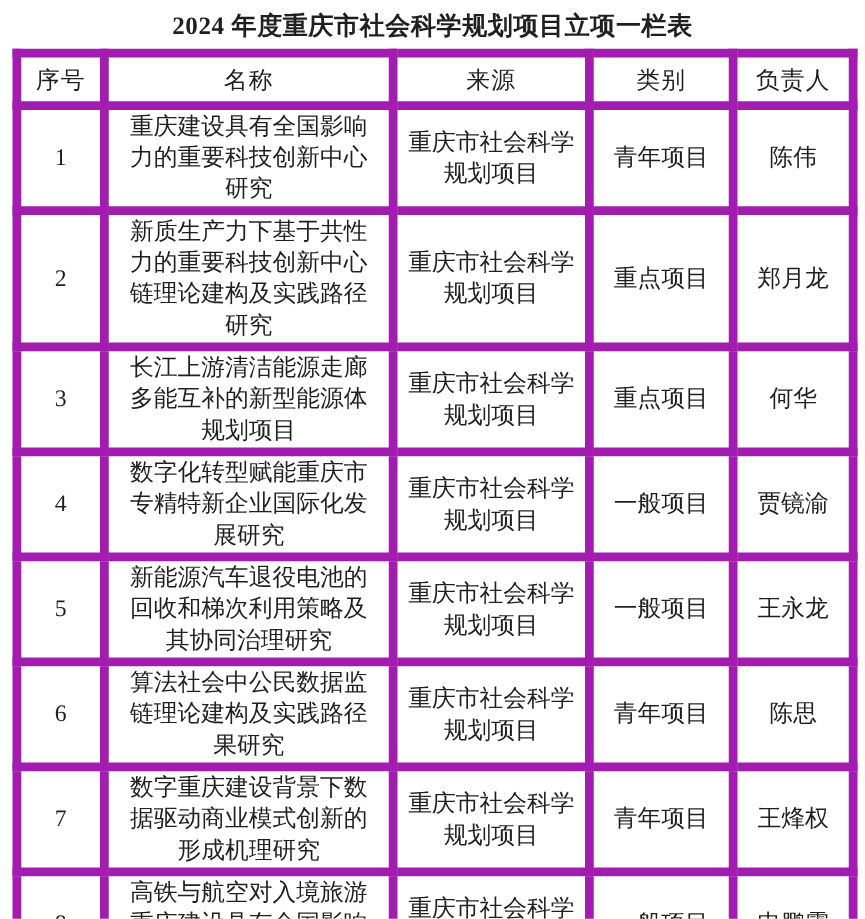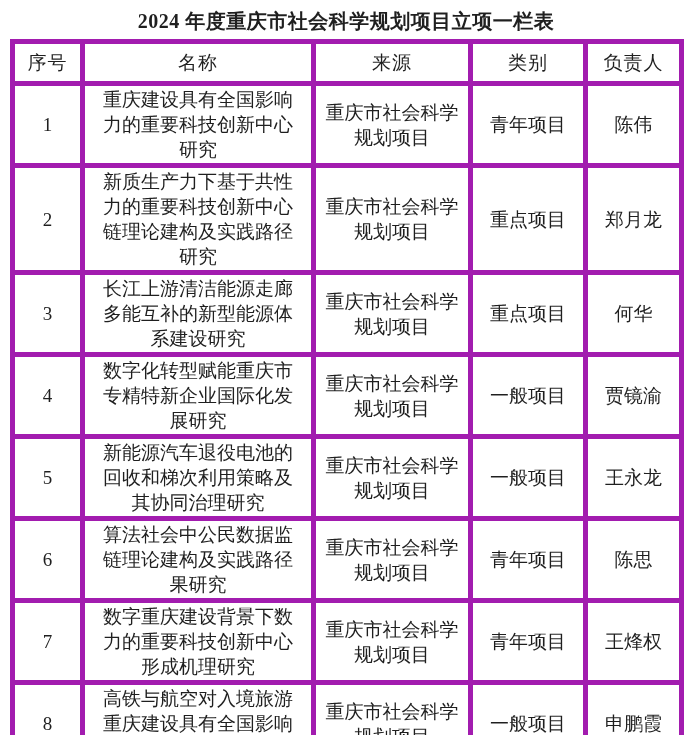--- a/index.html
+++ b/index.html
@@ -28,21 +28,21 @@
   }
   table.projects {
     border-collapse: collapse;
     table-layout: fixed;
     margin-left: 10px;
     width: 669px;
     border: 2px solid #4d4d4d;
   }
   table.projects th,
   table.projects td {
-    border: 5px solid #a21caf;
+    border: 7px solid #a21caf;
     text-align: center;
     vertical-align: middle;
     padding: 1px 2px;
     box-sizing: border-box;
     overflow: hidden;
   }
   table.projects thead th {
     height: 42px;
     font-size: 19px;
     font-weight: normal;
@@ -109,21 +109,21 @@
 研究</td>
           <td class="cell-source">重庆市社会科学
 规划项目</td>
           <td class="cell-category">重点项目</td>
           <td class="cell-leader">郑月龙</td>
         </tr>
         <tr>
           <td class="cell-index">3</td>
           <td class="cell-name">长江上游清洁能源走廊
 多能互补的新型能源体
-系建设研究</td>
+规划项目</td>
           <td class="cell-source">重庆市社会科学
 规划项目</td>
           <td class="cell-category">重点项目</td>
           <td class="cell-leader">何华</td>
         </tr>
         <tr>
           <td class="cell-index">4</td>
           <td class="cell-name">数字化转型赋能重庆市
 专精特新企业国际化发
 展研究</td>
@@ -148,21 +148,21 @@
 链理论建构及实践路径
 果研究</td>
           <td class="cell-source">重庆市社会科学
 规划项目</td>
           <td class="cell-category">青年项目</td>
           <td class="cell-leader">陈思</td>
         </tr>
         <tr>
           <td class="cell-index">7</td>
           <td class="cell-name">数字重庆建设背景下数
-力的重要科技创新中心
+据驱动商业模式创新的
 形成机理研究</td>
           <td class="cell-source">重庆市社会科学
 规划项目</td>
           <td class="cell-category">青年项目</td>
           <td class="cell-leader">王烽权</td>
         </tr>
         <tr>
           <td class="cell-index">8</td>
           <td class="cell-name">高铁与航空对入境旅游
 重庆建设具有全国影响

